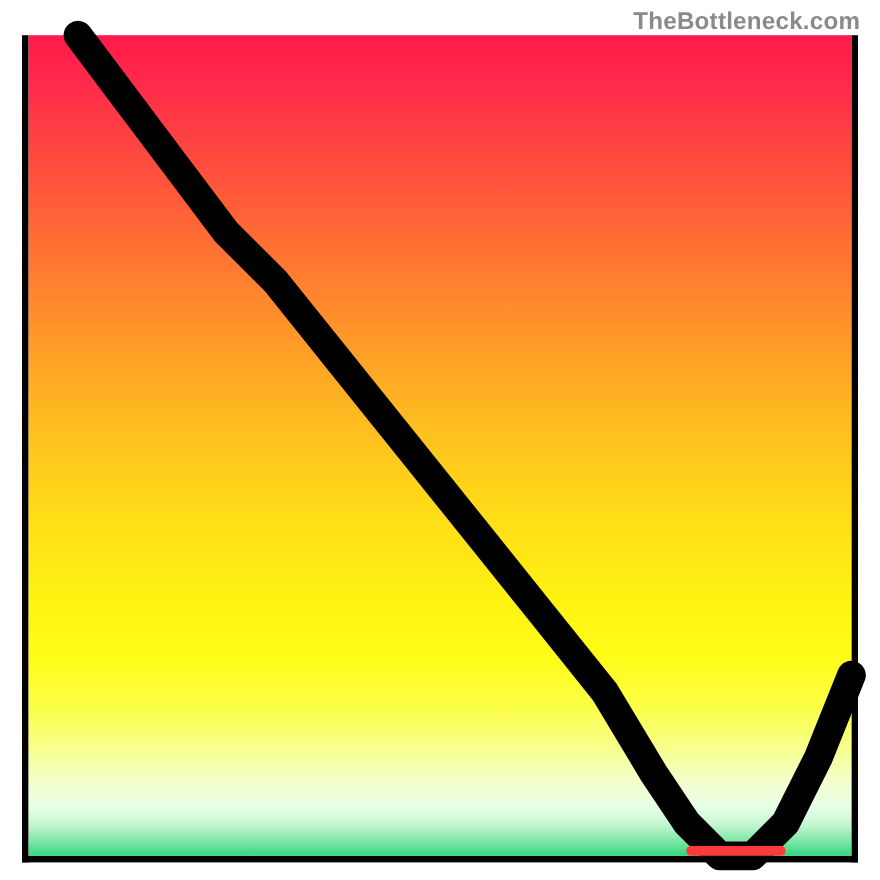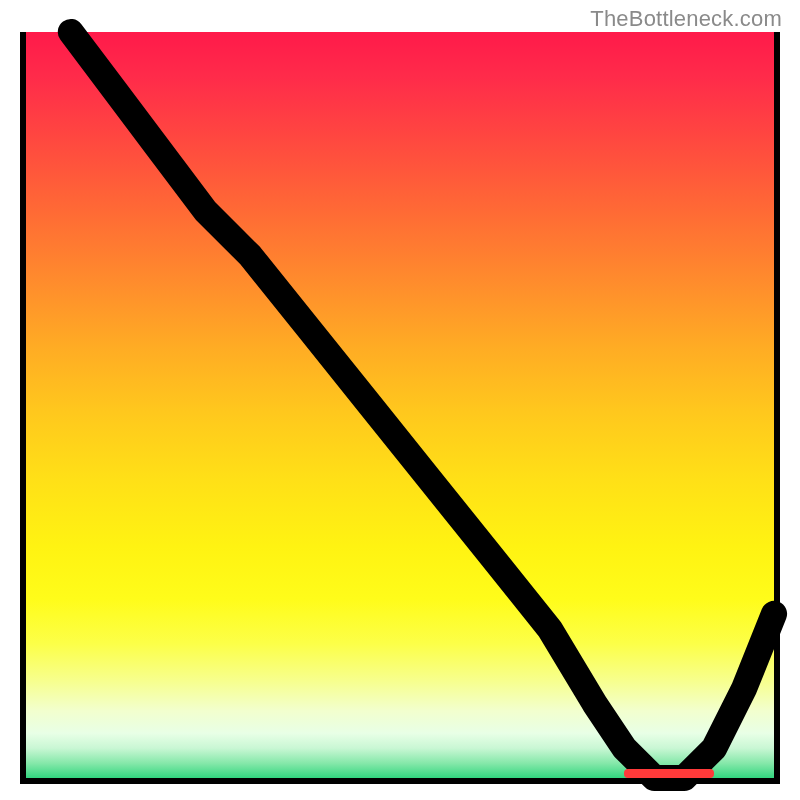--- a/index.html
+++ b/index.html
@@ -14,21 +14,21 @@
   .stage {
     position: relative;
     width: 800px;
     height: 800px;
   }
   .watermark {
     position: absolute;
     top: 6px;
     right: 18px;
     font-size: 22px;
-    font-weight: 400;
+    font-weight: 700;
     color: #8a8a8a;
     letter-spacing: 0.2px;
     user-select: none;
   }
   .plot-frame {
     position: absolute;
     left: 20px;
     top: 32px;
     width: 760px;
     height: 752px;

